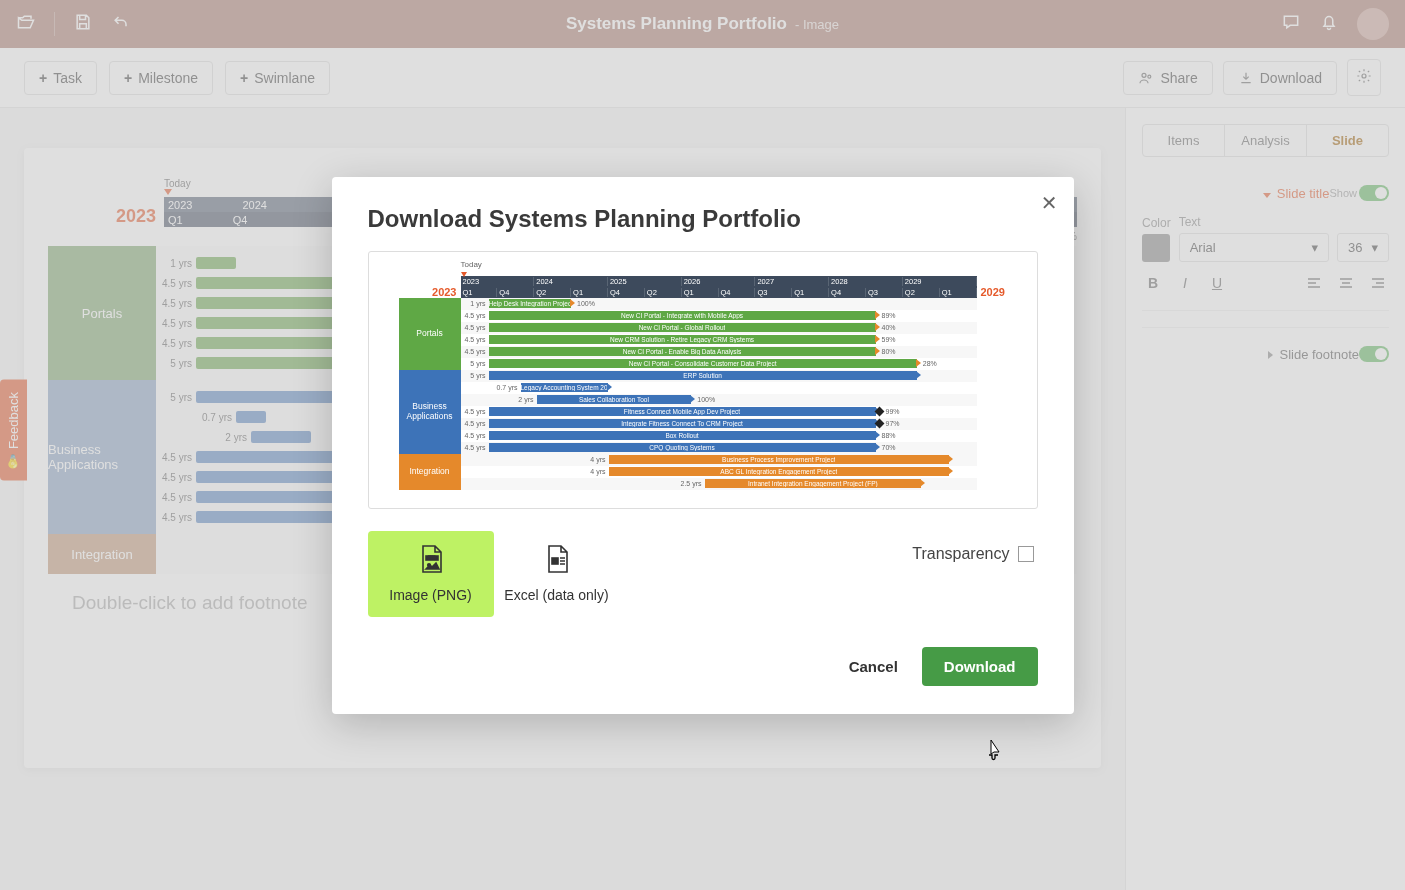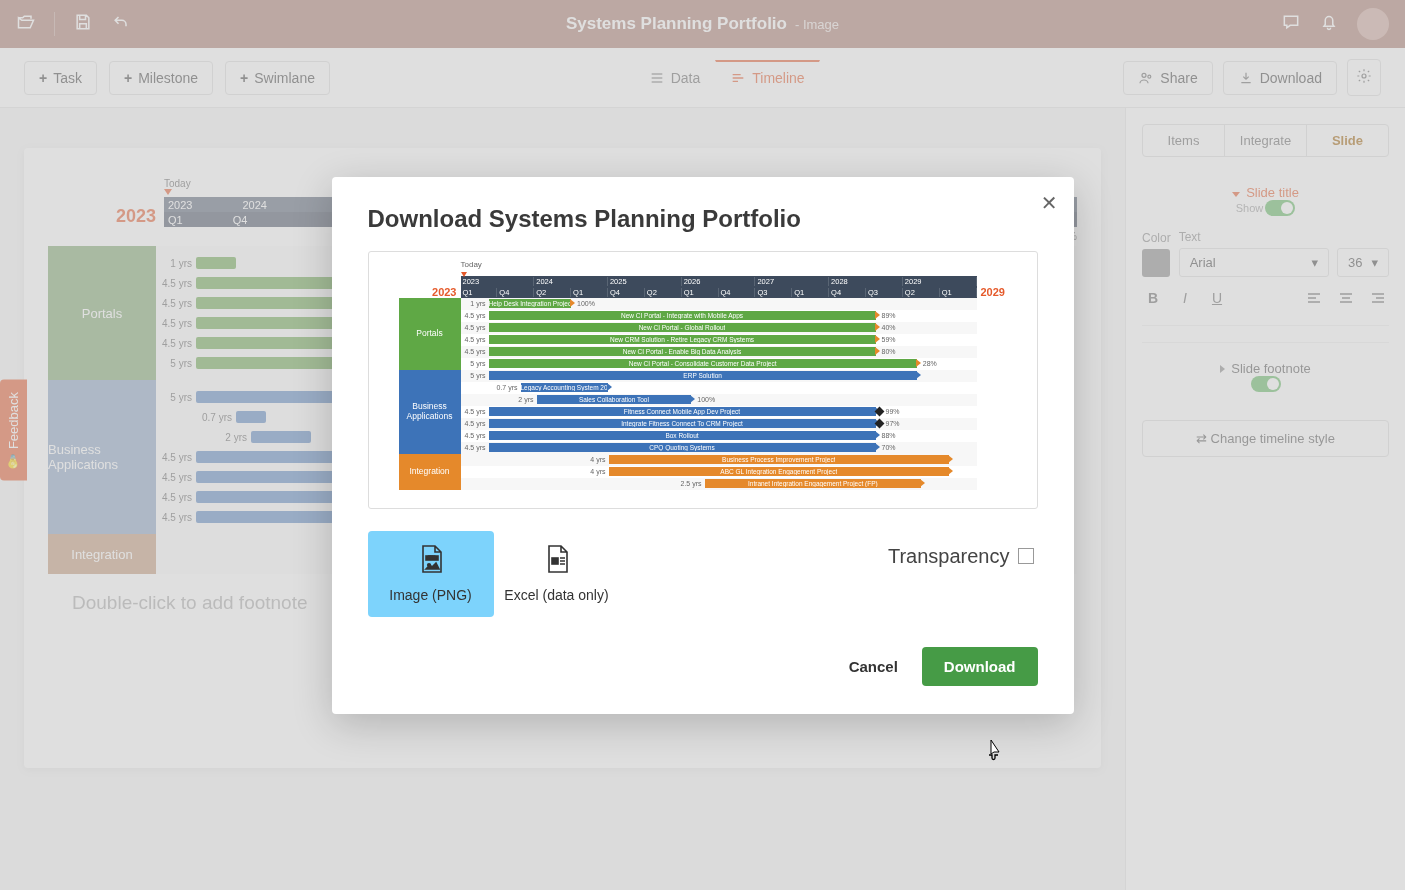--- a/index.html
+++ b/index.html
@@ -29,21 +29,21 @@
 .main { display: flex; height: calc(890px - 108px); }
 .canvas-col { flex: 1; padding: 40px 24px; }
 .canvas { background: #fff; border-radius: 4px; box-shadow: 0 2px 8px rgba(0,0,0,0.08); height: 620px; padding: 30px 24px; position: relative; }
 .side-panel { width: 280px; background: #fff; border-left: 1px solid #e5e5e5; padding: 16px; }
 
 
 .tabs { display: flex; border: 1px solid #ddd; border-radius: 4px; overflow: hidden; margin-bottom: 18px; }
 .tabs > div { flex: 1; padding: 8px 0; text-align: center; font-size: 13px; color: #666; cursor: pointer; border-right: 1px solid #ddd; }
 .tabs > div:last-child { border-right: none; }
 .tabs > div.active { color: #a16207; font-weight: 700; }
-.panel-row { display: flex; justify-content: center; align-items: center; padding: 10px 0; font-size: 13px; color: #555; flex-direction: column; }
+.panel-row { display: flex; justify-content: flex-end; align-items: center; padding: 10px 0; font-size: 13px; color: #555; }
 .panel-row .arrow { width: 0; height: 0; border-top: 4px solid transparent; border-bottom: 4px solid transparent; border-left: 5px solid #888; margin-right: 6px; display: inline-block; }
 .panel-row .arrow.open { border-left: 4px solid transparent; border-right: 4px solid transparent; border-top: 5px solid #e55a2b; border-bottom: none; }
 .panel-row.title-row span.label { color: #e55a2b; }
 .toggle { width: 30px; height: 16px; border-radius: 8px; background: #5fb85f; position: relative; }
 .toggle::after { content: ""; width: 12px; height: 12px; border-radius: 50%; background: #fff; position: absolute; top: 2px; right: 2px; }
 .color-swatch { width: 28px; height: 28px; background: #888; border-radius: 3px; }
 .select-box { border: 1px solid #ddd; padding: 6px 10px; font-size: 13px; color: #444; border-radius: 3px; flex: 1; display: flex; justify-content: space-between; align-items: center; }
 .format-bar { display: flex; gap: 10px; margin-top: 8px; }
 .fmt { width: 22px; height: 22px; display: inline-flex; align-items: center; justify-content: center; color: #666; cursor: pointer; font-size: 14px; }
 .change-style { border: 1px solid #ddd; padding: 10px; text-align: center; font-size: 13px; color: #555; border-radius: 4px; margin-top: 18px; cursor: pointer; }
@@ -107,24 +107,24 @@
 .pv-bar.green .pv-bar-end { border-left:5px solid #e5892b; }
 .pv-bar.blue .pv-bar-end { border-left:5px solid #3d73b8; }
 .pv-bar.orange .pv-bar-end { border-left:5px solid #e5892b; }
 .pv-pct { font-size:7px; color:#666; margin-left:6px; flex-shrink:0; }
 .milestone { width:7px; height:7px; background:#222; transform:rotate(45deg); margin-right: -3px; z-index:2; }
 .pv-year-r-spacer { width:30px; }
 
 
 .formats-row { display:flex; align-items:flex-start; gap:0; margin-bottom:30px; }
 .fmt-opt { width:126px; padding:12px 8px 14px; text-align:center; cursor:pointer; border-radius:4px; }
-.fmt-opt.active { background:#7dd3fc; }
+.fmt-opt.active { background:#bef264; }
 .fmt-opt svg { width:32px; height:32px; margin-bottom:8px; }
 .fmt-opt .fmt-label { font-size:14px; color:#333; }
-.transparency { margin-left:auto; display:flex; align-items:center; gap:8px; font-size:20px; color:#444; padding-top:14px; padding-right:4px;}
+.transparency { margin-left:auto; display:flex; align-items:center; gap:8px; font-size:16px; color:#444; padding-top:14px; padding-right:4px;}
 .checkbox { width:16px; height:16px; border:1px solid #999; background:#fff; }
 
 
 .modal-actions { display:flex; justify-content:flex-end; gap:18px; align-items:center; }
 .btn-cancel { background:none; border:none; font-size:15px; font-weight:600; color:#333; cursor:pointer; padding:10px 6px; }
 .btn-download { background:#469b46; color:#fff; border:none; font-size:15px; font-weight:600; padding:11px 22px; border-radius:4px; cursor:pointer; }
 
 
 .cursor { position:absolute; left:984px; top:738px; z-index:300; pointer-events:none; }
 .cursor svg { width:20px; height:24px; }
@@ -168,34 +168,20 @@
       <span>Task</span>
     </button>
   <button class="tb-btn">
       <span class="plus">+</span>
       <span>Milestone</span>
     </button>
   <button class="tb-btn">
       <span class="plus">+</span>
       <span>Swimlane</span>
     </button>
-  <div class="toolbar-center">
-    <div class="view-btn">
-      <svg class="small-icon" viewBox="0 0 24 24" fill="none" stroke="#888" stroke-width="2">
-          <path d="M4 6h16M4 12h16M4 18h16"></path>
-        </svg>
-      <span>Data</span>
-    </div>
-    <div class="view-btn active">
-      <svg class="small-icon" viewBox="0 0 24 24" fill="none" stroke="#e55a2b" stroke-width="2">
-          <path d="M4 7h12M4 12h16M4 17h8"></path>
-        </svg>
-      <span>Timeline</span>
-    </div>
-  </div>
   <div class="toolbar-right">
     <button class="tb-btn">
       <svg class="small-icon" viewBox="0 0 24 24" fill="none" stroke="#666" stroke-width="1.8">
           <circle cx="9" cy="8" r="3"></circle>
           <circle cx="17" cy="10" r="2.2"></circle>
           <path d="M3 20c0-3 3-5 6-5s6 2 6 5"></path>
         </svg>
       <span>Share</span>
     </button>
     <button class="tb-btn">
@@ -302,21 +288,21 @@
         <div class="lbl">Integration</div>
         <div class="bg-bars" style="height:40px;"></div>
       </div>
       <div class="footnote">Double-click to add footnote</div>
     </div>
   </div>
 
   <div class="side-panel">
     <div class="tabs">
       <div>Items</div>
-      <div>Integrate</div>
+      <div>Analysis</div>
       <div class="active">Slide</div>
     </div>
     <div class="panel-row title-row">
       <span><span class="arrow open"></span><span class="label">Slide title</span></span>
       <span style="display:flex;align-items:center;gap:2px;">
           <span style="font-size:11px;color:#999;">Show</span>
           <span class="toggle"></span>
         </span>
     </div>
     <div style="display:flex;gap:8px;align-items:flex-end;margin:4px 0 10px;">
@@ -361,23 +347,20 @@
           <svg width="14" height="14" viewBox="0 0 14 14" stroke="#666" stroke-width="1.5">
             <path d="M1 3h12M5 7h8M1 11h12"></path>
           </svg>
         </span>
     </div>
     <hr style="margin:16px 0;border:none;border-top:1px solid #eee;">
     <hr style="margin:8px 0;border:none;border-top:1px solid #eee;">
     <div class="panel-row">
       <span><span class="arrow"></span><span>Slide footnote</span></span>
       <span class="toggle"></span>
-    </div>
-    <div class="change-style">
-      <span>⇄</span> <span>Change timeline style</span>
     </div>
   </div>
 </div>
 
 <div class="feedback-tab">💡 <span>Feedback</span></div>
 
 <div class="overlay">
   <div class="modal">
     <div class="close">✕</div>
     <h2>Download Systems Planning Portfolio</h2>

